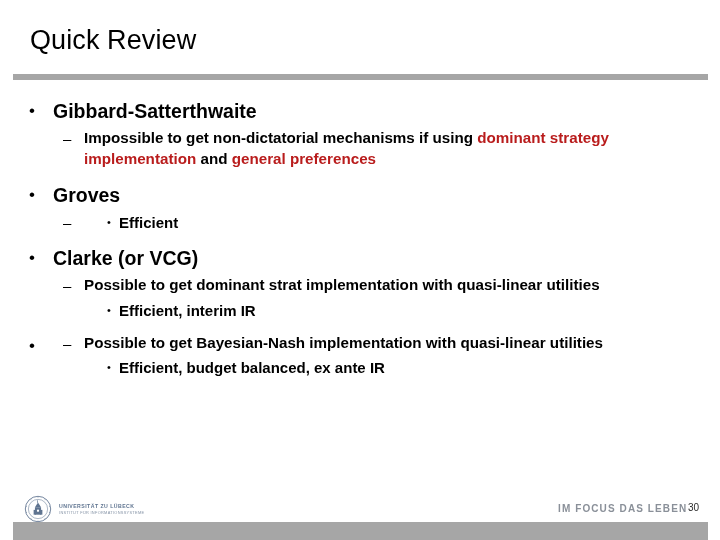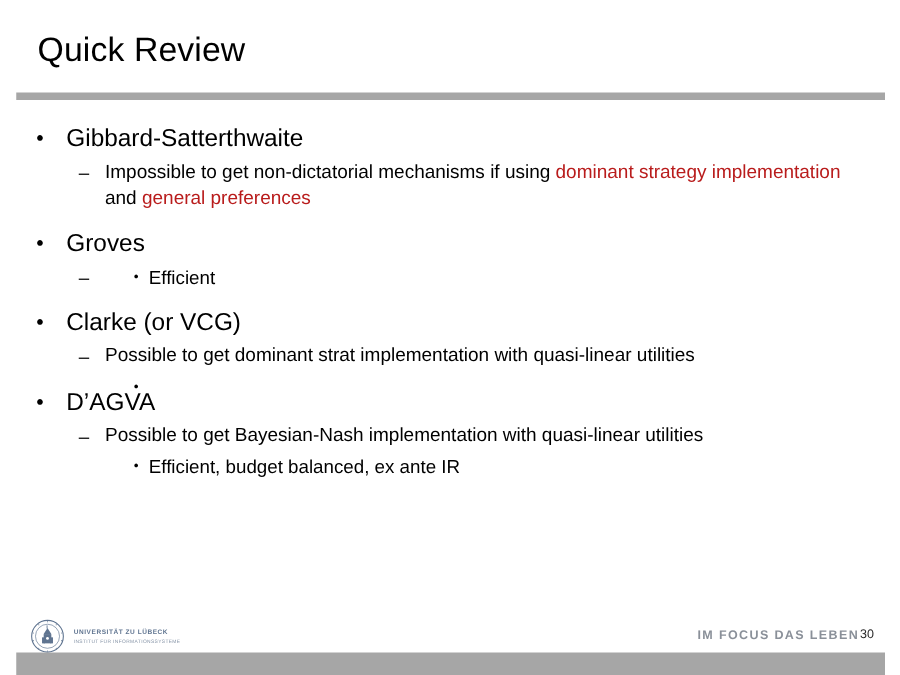--- a/index.html
+++ b/index.html
@@ -71,20 +71,21 @@
     margin: 0;
   }
 
   .bullet-row .marker {
     position: absolute;
     display: inline-block;
     text-align: left;
   }
   .bullet-row .btext {
     display: block;
+    font-weight: bold;
   }
 
   
   .lvl1 {
     margin-top: 0;
     margin-bottom: 0;
   }
   .lvl1 .marker {
     left: 29px;
     top: 0;
@@ -221,25 +222,25 @@
     <div class="bullet-row lvl1 sp-group">
       <span class="marker">•</span>
       <span class="btext">Clarke (or VCG)</span>
     </div>
     <div class="bullet-row lvl2 sp-sub">
       <span class="marker">–</span>
       <span class="btext">Possible to get dominant strat implementation with quasi-linear utilities</span>
     </div>
     <div class="bullet-row lvl3 sp-sub3">
       <span class="marker">•</span>
+      <span class="btext">Efficient, interim IR</span>
     </div>
 
     <div class="bullet-row lvl1 sp-group">
       <span class="marker">•</span>
-      <span class="btext">D’AGVA</span>
     </div>
     <div class="bullet-row lvl2 sp-sub">
       <span class="marker">–</span>
       <span class="btext">Possible to get Bayesian-Nash implementation with quasi-linear utilities</span>
     </div>
     <div class="bullet-row lvl3 sp-sub3">
       <span class="marker">•</span>
       <span class="btext">Efficient, budget balanced, ex ante IR</span>
     </div>
 

